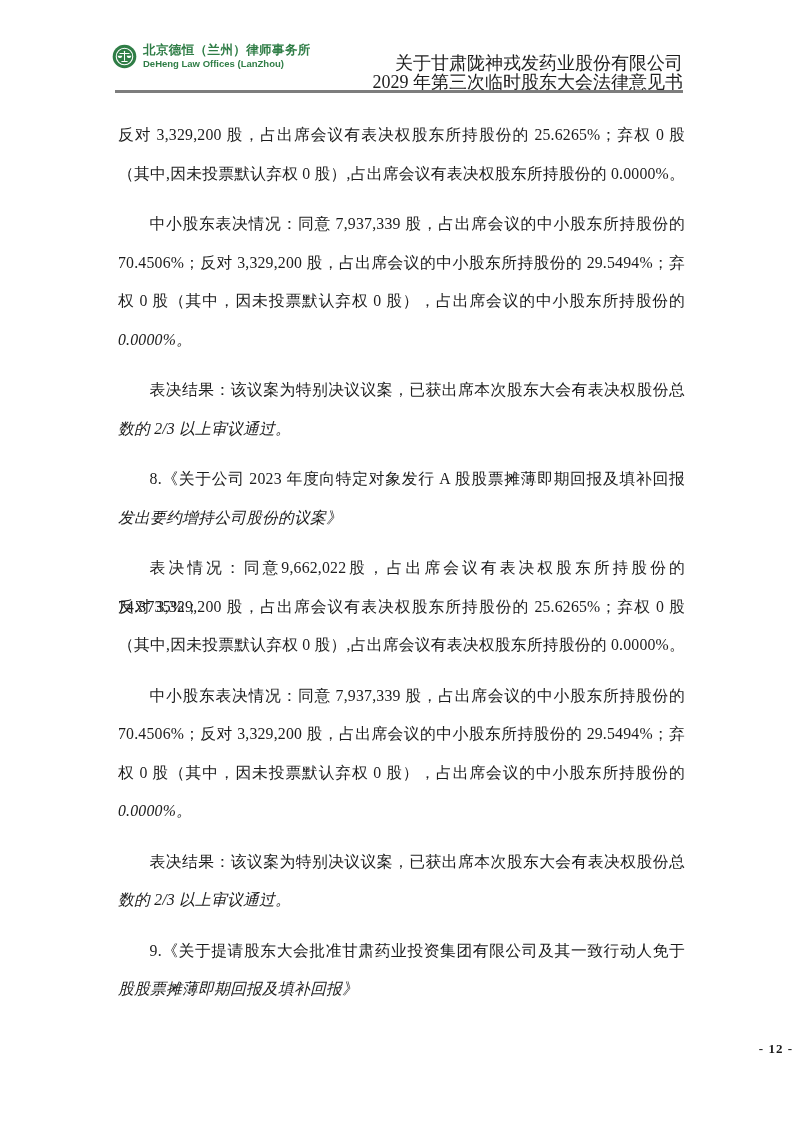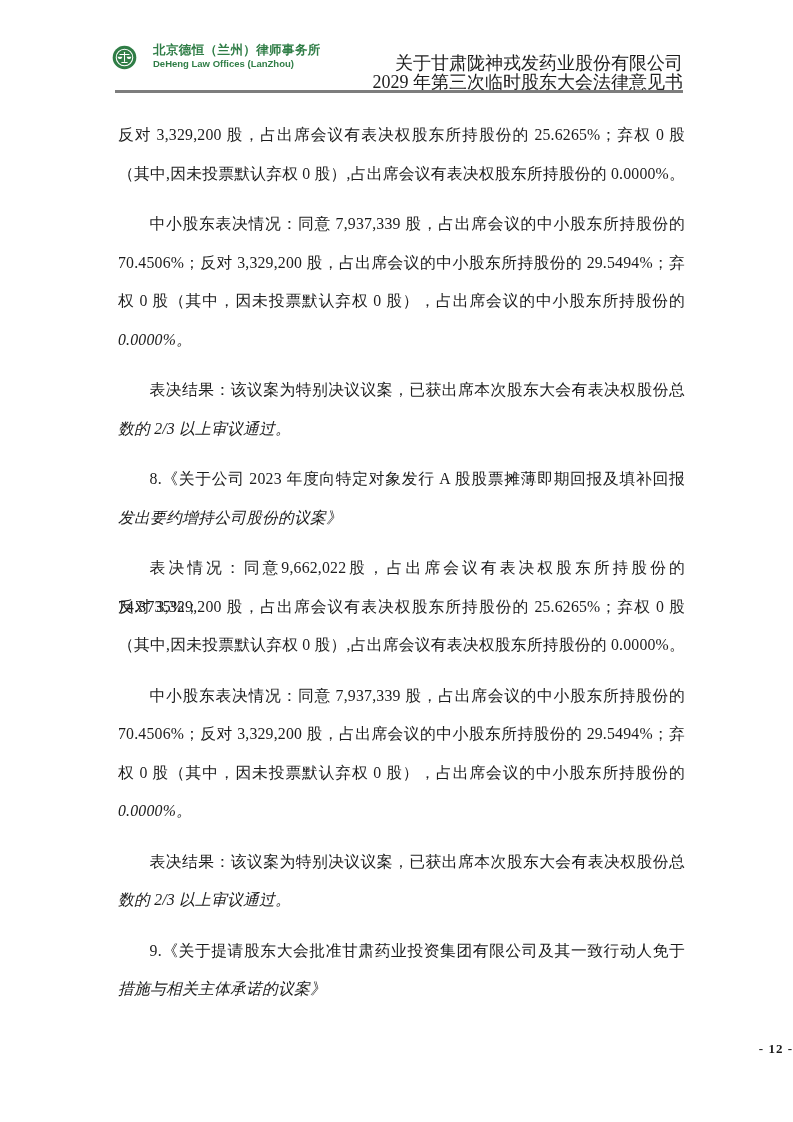--- a/index.html
+++ b/index.html
@@ -12,22 +12,22 @@
     font-family: "Liberation Serif", "DejaVu Serif", serif;
     color: #1c1c1c;
   }
 
   
   .brand {
     position: absolute;
     left: 112px;
     top: 43px;
     display: flex;
-    align-items: flex-end;
-    gap: 16px;
+    align-items: flex-start;
+    gap: 6px;
   }
   .brand svg { display: block; margin-top: 1px; }
   .brand-text { display: flex; flex-direction: column; }
   .brand-zh {
     font-size: 12.5px;
     font-weight: bold;
     color: #2f7d46;
     letter-spacing: 0.4px;
     line-height: 15px;
     white-space: nowrap;
@@ -162,21 +162,21 @@
       <div class="ln last">0.0000%。</div>
     </div>
 
     <div class="para">
       <div class="ln indent">表决结果：该议案为特别决议议案，已获出席本次股东大会有表决权股份总</div>
       <div class="ln last">数的 2/3 以上审议通过。</div>
     </div>
 
     <div class="para">
       <div class="ln indent">9.《关于提请股东大会批准甘肃药业投资集团有限公司及其一致行动人免于</div>
-      <div class="ln last">措施与相关主体承诺的议案》</div>
+      <div class="ln last">股股票摊薄即期回报及填补回报》</div>
     </div>
 
   </div>
 
   <div class="page-footer">
     <span>- 12 -</span>
   </div>
 
 </div>
 

